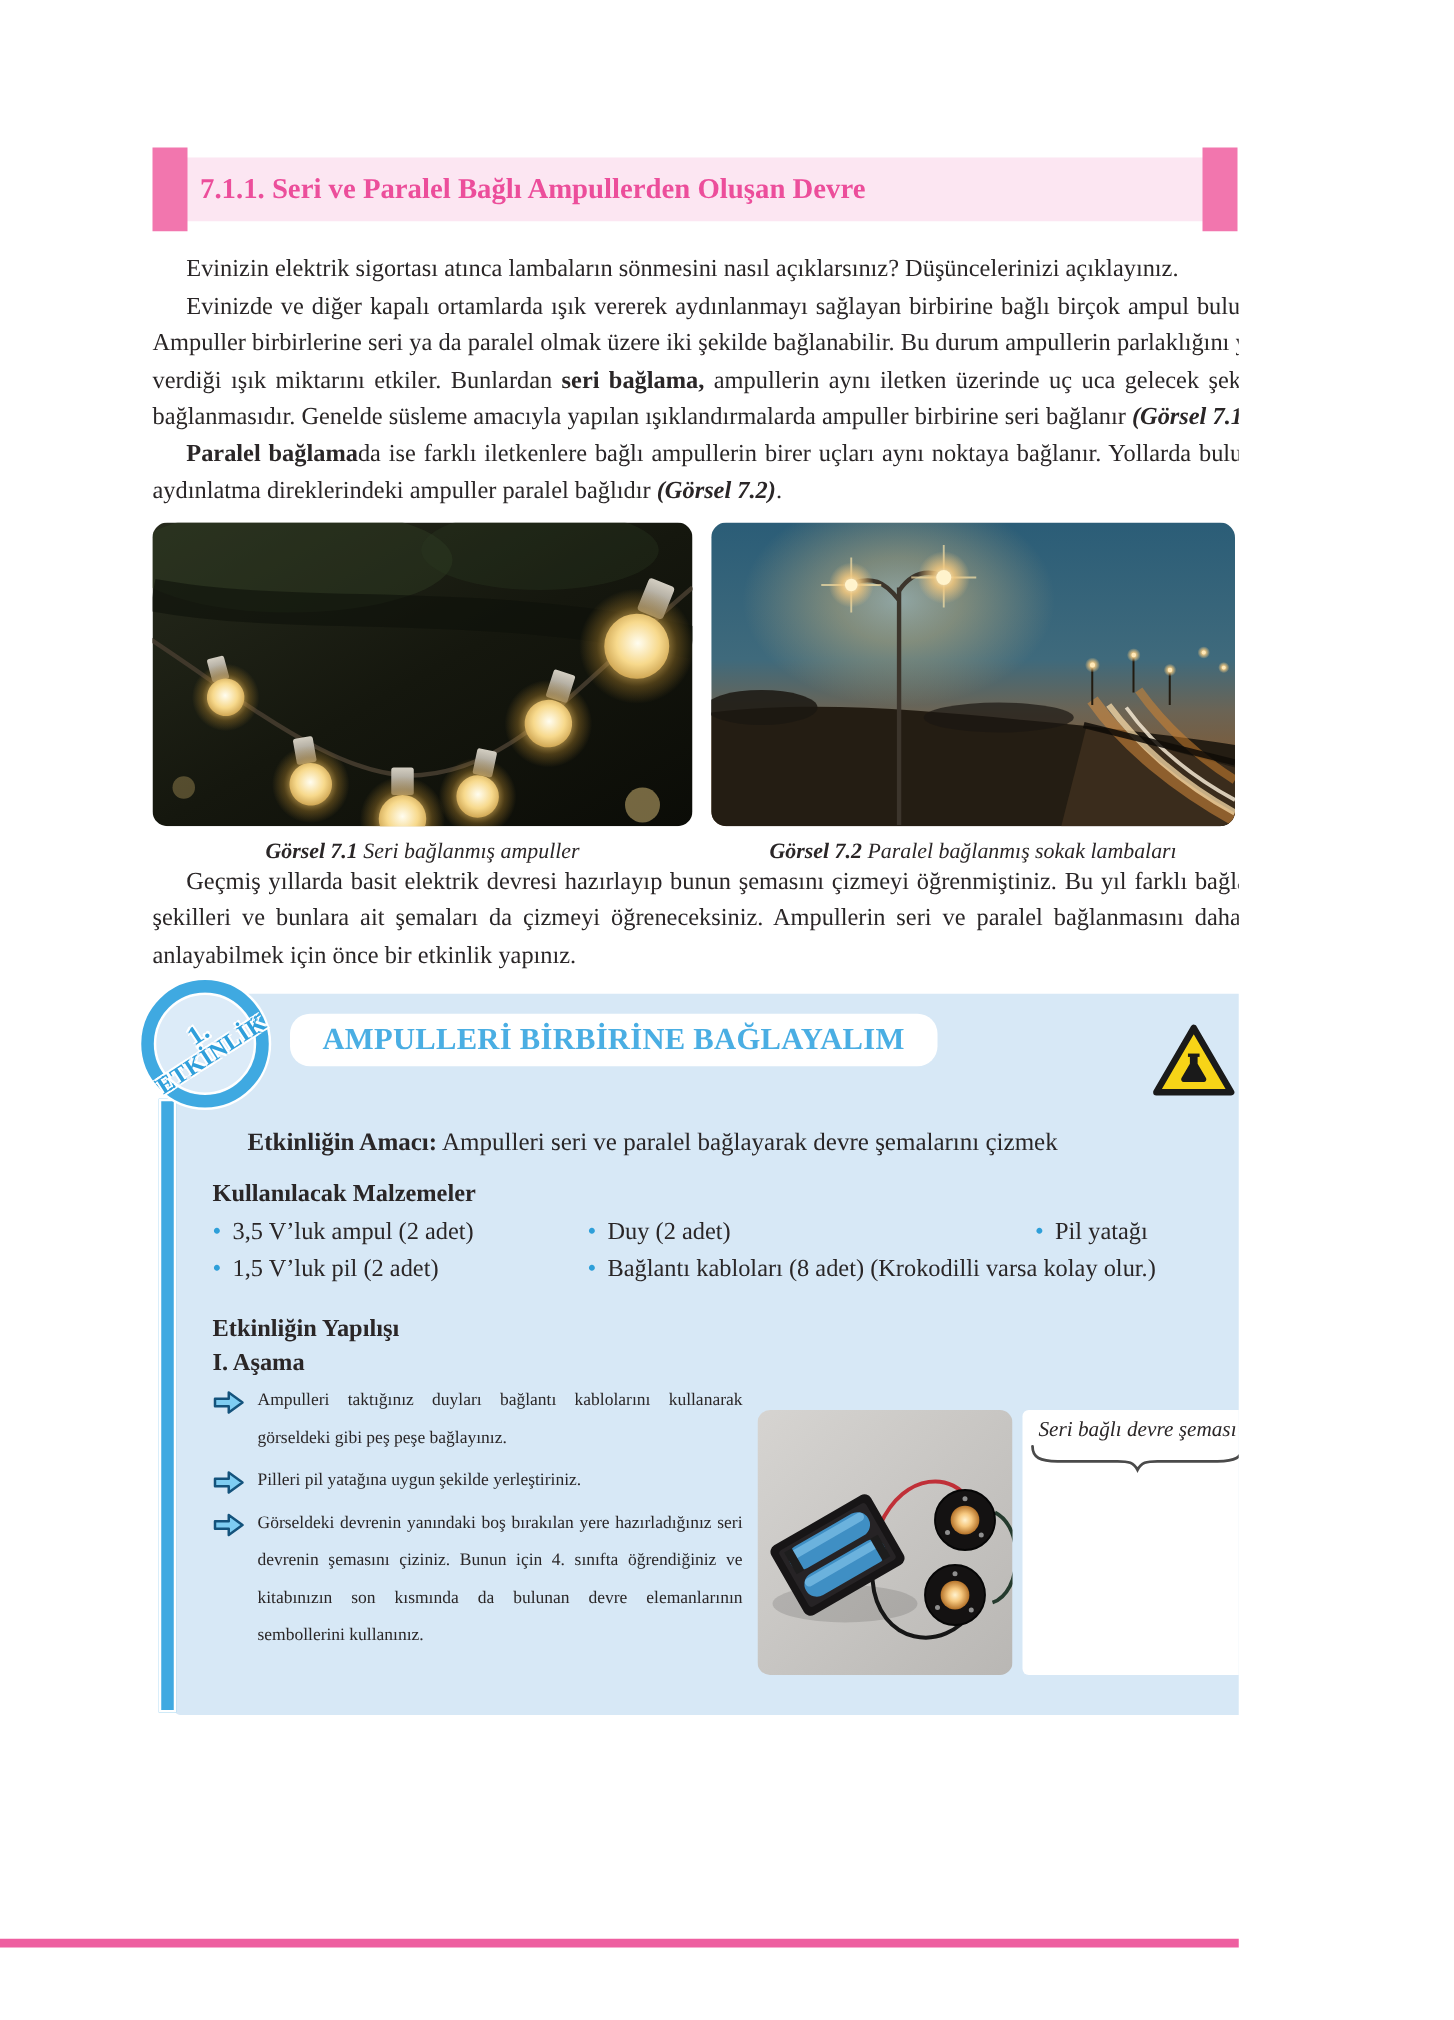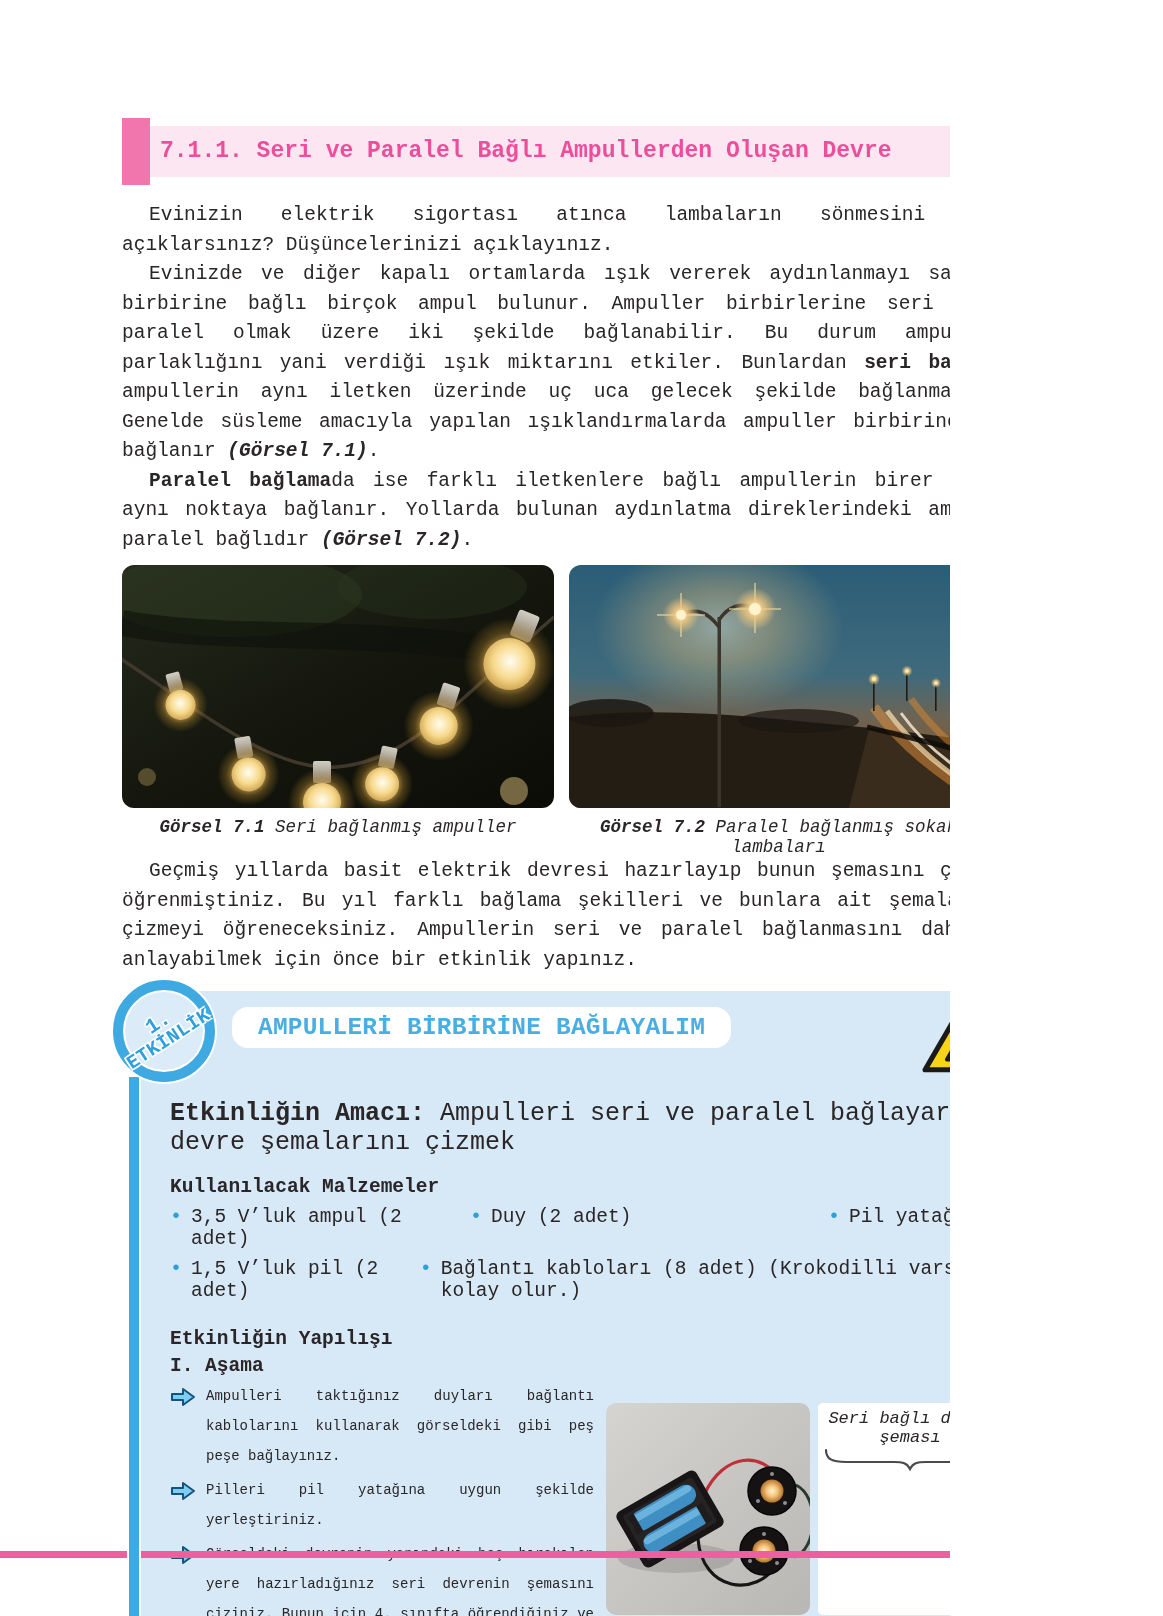--- a/index.html
+++ b/index.html
@@ -1,19 +1,20 @@
 <!DOCTYPE html>
 <html lang="tr"><head>
 <meta charset="utf-8">
 <style>
   html,body{margin:0;padding:0;background:#ffffff;}
   .page{
     position:relative;width:950px;height:1616px;background:#ffffff;
-    font-family:Liberation Mono, monospace;color:#2a2627;
+    font-family:Liberation Serif, serif;color:#2a2627;
     overflow:hidden;
+    padding-left:41px;
   }
   .content{position:absolute;left:122px;top:118px;width:900px;}
 
   
   .sec-header{position:relative;height:67px;width:868px;margin-bottom:16px;}
   .sec-bar{position:absolute;left:9px;right:9px;top:8px;bottom:8px;background:#fce6f2;}
   .sec-bracket{position:absolute;top:0;width:28px;height:67px;background:#f276ae;}
   .sec-bracket.left{left:0;}
   .sec-bracket.right{right:0;}
   .sec-title{position:absolute;left:38px;top:0;line-height:66px;font-weight:bold;font-size:23px;color:#ec4e9b;}
@@ -43,21 +44,21 @@
   .badge-rot{transform:rotate(-33deg);text-align:center;color:#2f9fdb;font-weight:bold;line-height:1.02;
     text-shadow:-1.5px -1.5px 0 #fff,1.5px -1.5px 0 #fff,-1.5px 1.5px 0 #fff,1.5px 1.5px 0 #fff;}
   .badge-num{font-size:21px;}
   .badge-label{font-size:19px;letter-spacing:.5px;}
 
   .act-box{margin-left:18px;background:#d7e8f6;border-radius:4px;padding:16px 20px 24px 30px;box-sizing:border-box;}
   .box-header{display:flex;align-items:flex-start;justify-content:space-between;padding-left:62px;}
   .act-pill{background:#ffffff;border-radius:16px;padding:7px 26px;font-size:24.5px;font-weight:bold;color:#4aaee3;letter-spacing:.2px;}
   .warn{width:66px;height:62px;margin:6px 14px 0 0;}
 
-  .purpose{margin-top:24px;font-size:25px;}
+  .purpose{margin-top:24px;font-size:20px;margin-left:28px;}
   .sub-title{font-weight:bold;font-size:19.5px;margin-top:19px;}
   .mat-row{display:flex;margin-top:7px;font-size:19.5px;}
   .mat-cell{display:flex;align-items:baseline;}
   .mat-cell.c1{width:300px;}
   .mat-cell.c2{width:358px;}
   .dot{color:#2e9fd9;margin-right:9px;font-size:20px;}
 
   .steps{margin-top:26px;}
   .stage{font-weight:bold;font-size:19.5px;margin-top:5px;}
   .steps::after{content:"";display:block;clear:both;}

